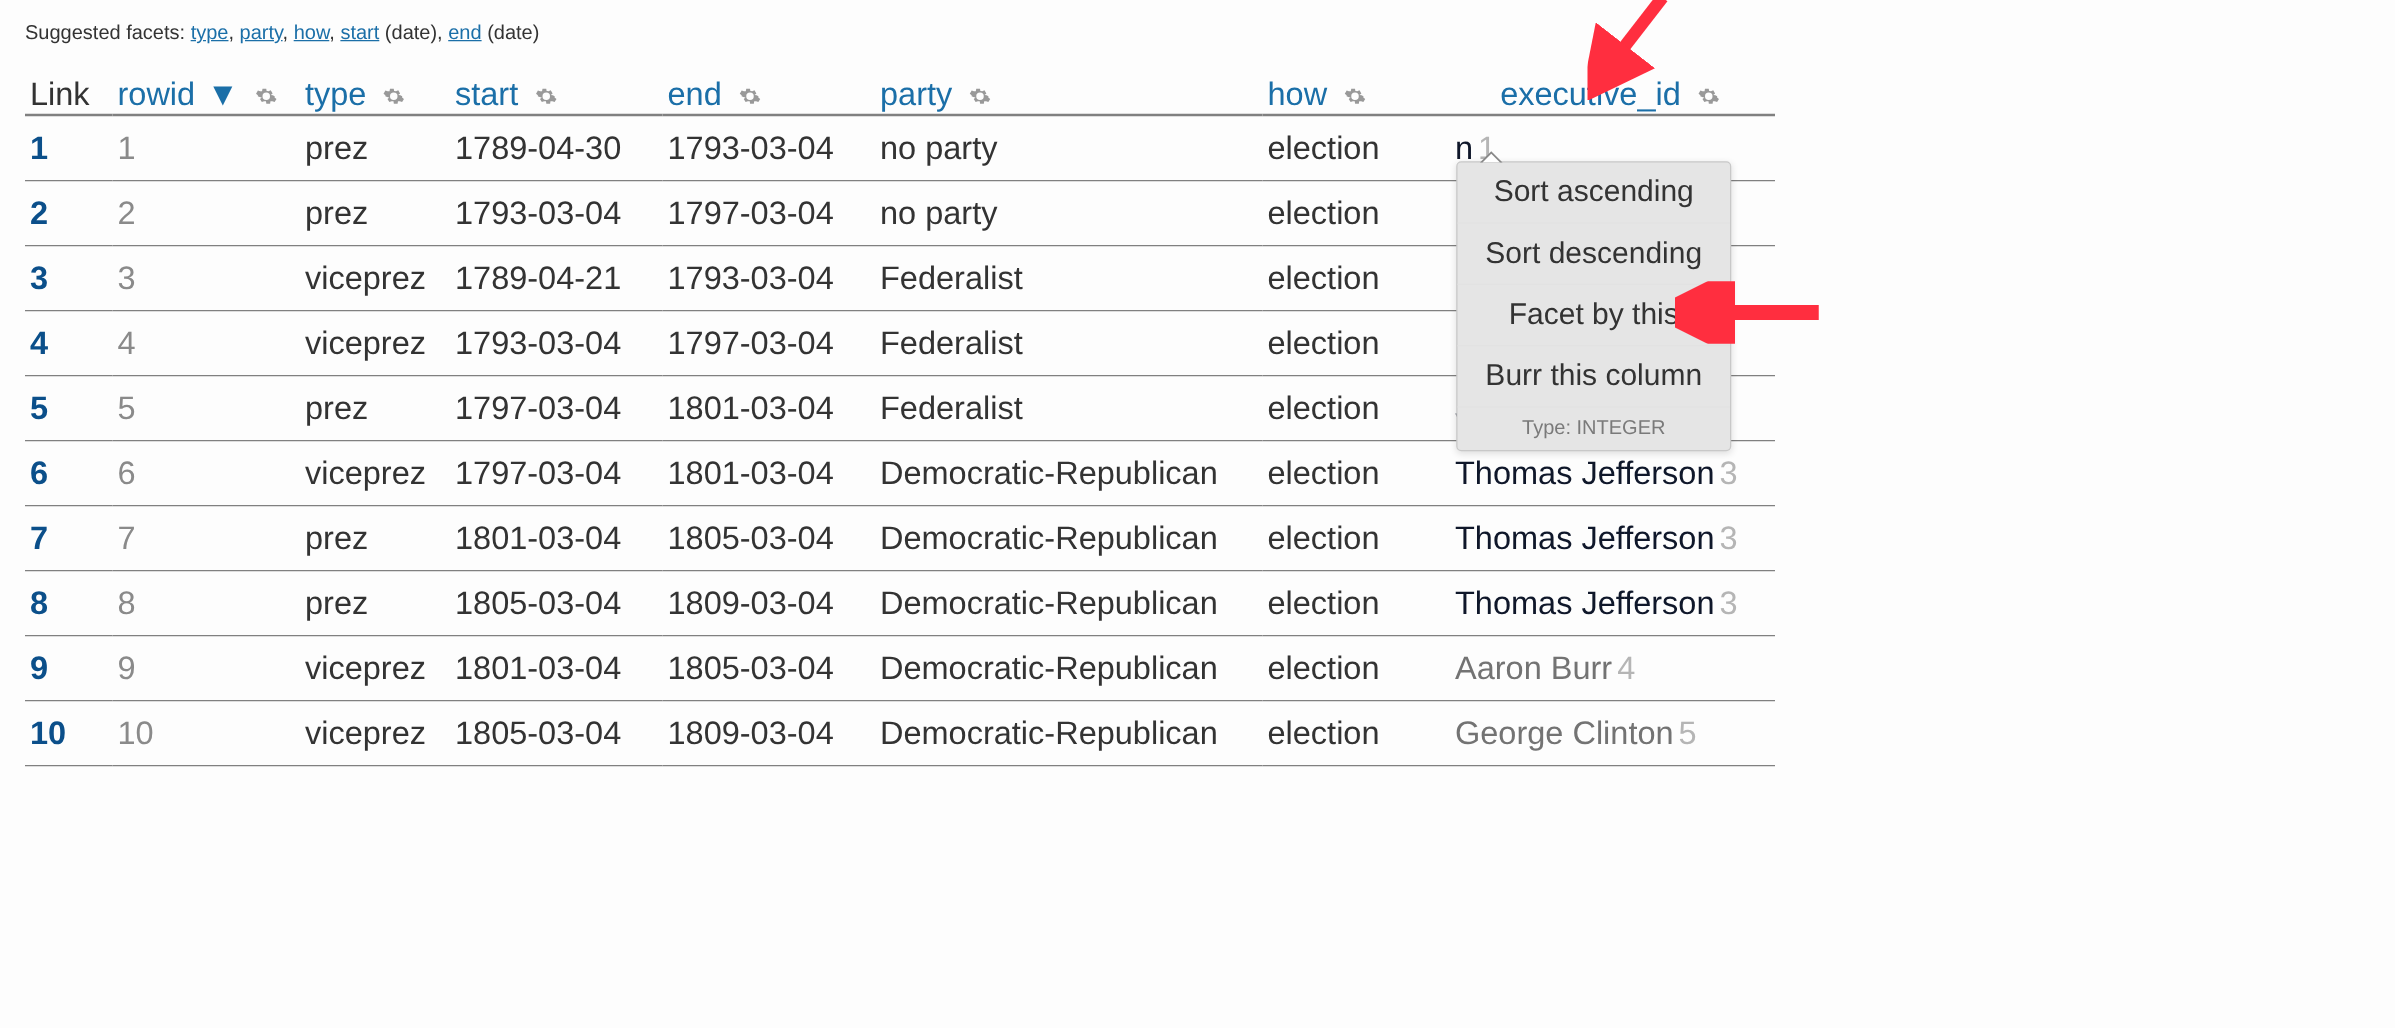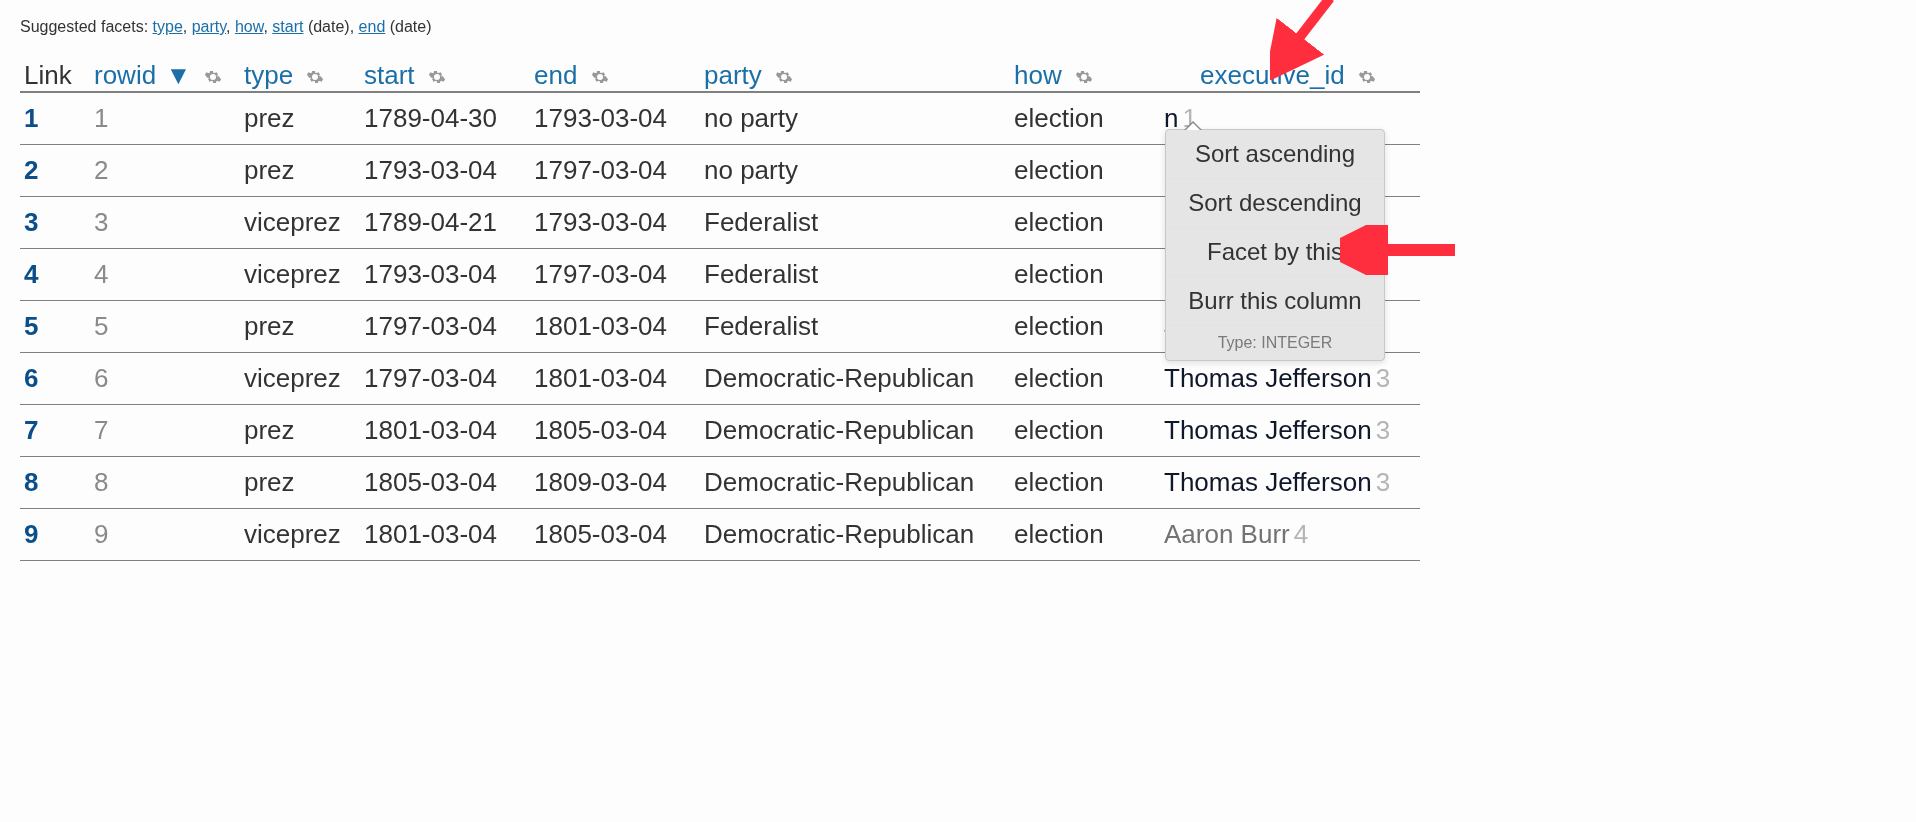--- a/index.html
+++ b/index.html
@@ -297,14 +297,24 @@
       <tr>
         <td class="link-cell">9</td>
         <td class="rowid-cell">9</td>
         <td>viceprez</td>
         <td>1801-03-04</td>
         <td>1805-03-04</td>
         <td>Democratic-Republican</td>
         <td>election</td>
         <td class="exec"><a href="#" class="blue">Aaron Burr</a><span class="idnum">4</span></td>
       </tr>
+      <tr>
+        <td class="link-cell">10</td>
+        <td class="rowid-cell">10</td>
+        <td>viceprez</td>
+        <td>1805-03-04</td>
+        <td>1809-03-04</td>
+        <td>Democratic-Republican</td>
+        <td>election</td>
+        <td class="exec"><a href="#" class="blue">George Clinton</a><span class="idnum">5</span></td>
+      </tr>
     </tbody>
 </table>
 
 </body></html>

